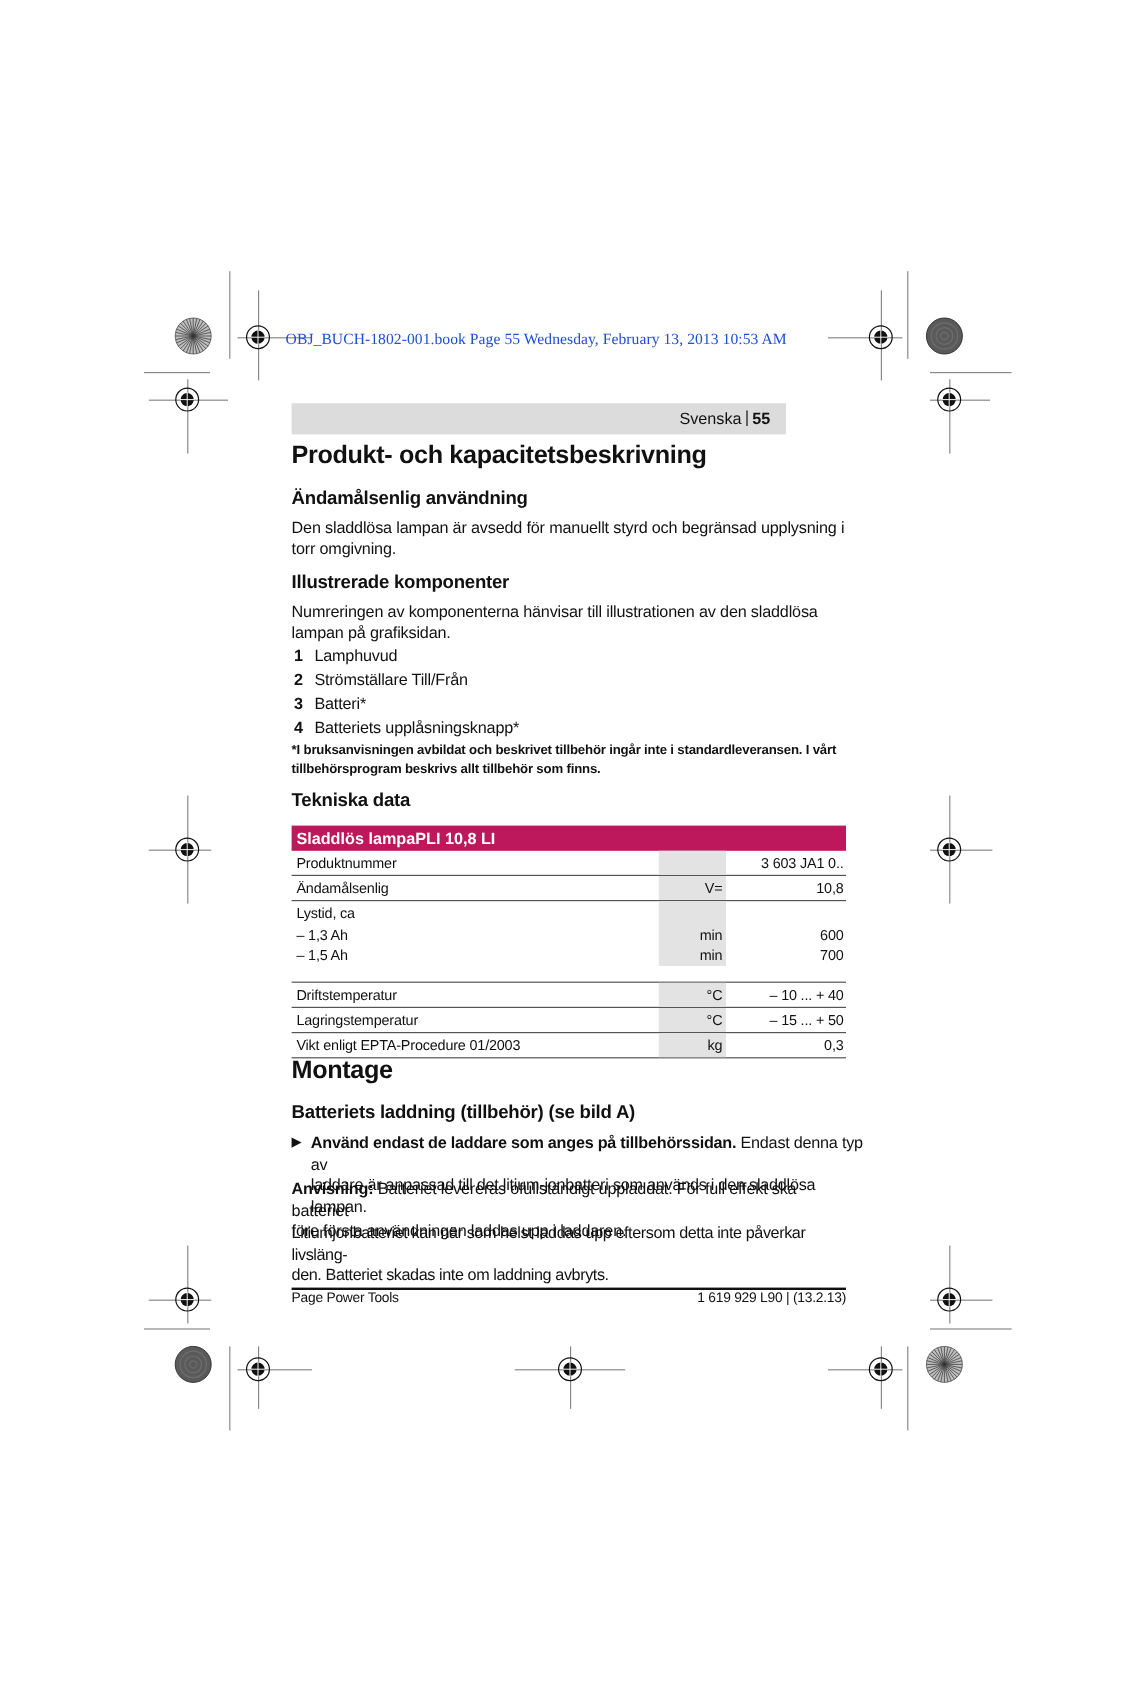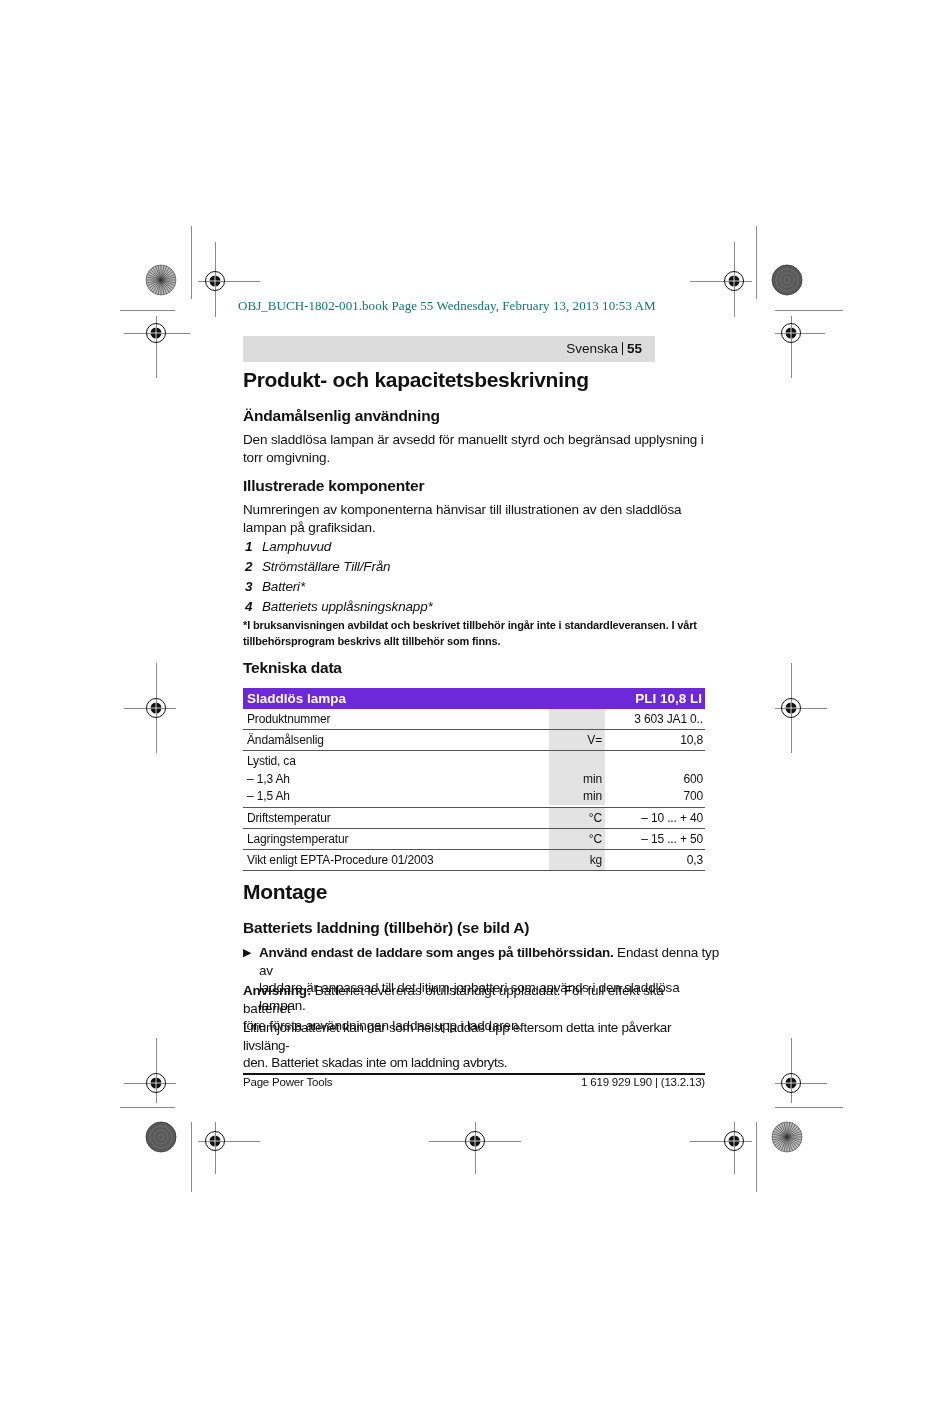--- a/index.html
+++ b/index.html
@@ -2,21 +2,21 @@
 <html><head>
   <meta charset="utf-8">
   <style>
     html, body { margin: 0; padding: 0; background: #ffffff; }
     body { width: 950px; height: 1420px; position: relative; overflow: hidden;
            font-family: "Liberation Sans", "DejaVu Sans", sans-serif; color: #111; }
     .abs { position: absolute; }
 
     
     .print-line { left: 238px; top: 275px; font-family: "Liberation Serif", "DejaVu Serif", serif;
-                  font-size: 13px; color: #0f766e; white-space: nowrap; letter-spacing: 0.05px; margin-top: 23px; }
+                  font-size: 13px; color: #1d4ed8; white-space: nowrap; letter-spacing: 0.05px; }
 
     
     .vline { position: absolute; width: 1px; background: #8a8a8a; }
     .hline { position: absolute; height: 1px; background: #8a8a8a; }
     .reg { position: absolute; width: 22px; height: 22px; margin-left: -11px; margin-top: -11px; }
     .wheel { position: absolute; width: 32px; height: 32px; margin-left: -16px; margin-top: -16px; }
 
     
     .col { left: 243px; width: 462px; }
     .langbar { left: 243px; top: 336px; width: 412px; height: 26px; background: #dcdcdc; }
@@ -27,22 +27,22 @@
     .h1 { font-size: 21px; font-weight: bold; letter-spacing: -0.3px; }
     .h2 { font-size: 15.5px; font-weight: bold; letter-spacing: -0.2px; }
     .p  { font-size: 13.5px; line-height: 17.5px; letter-spacing: -0.15px; }
     .note { font-size: 11px; font-weight: bold; line-height: 15.5px; letter-spacing: -0.15px; }
 
     .list-item { font-size: 13.5px; height: 20px; line-height: 20px; letter-spacing: -0.15px; }
     .list-num { display: inline-block; width: 17px; font-weight: bold; padding-left: 2px; }
 
     
     .tbl { left: 243px; top: 688px; width: 462px; }
-    .tbl-head { height: 21px; background: #6d28d9; color: #fff; font-weight: bold; font-size: 13.5px;
-                display: flex; justify-content: space-between; align-items: center; padding: 0 3px 0 4px; box-sizing: border-box; }
+    .tbl-head { height: 21px; background: #be185d; color: #fff; font-weight: bold; font-size: 13.5px;
+                display: flex; justify-content: flex-start; align-items: center; padding: 0 3px 0 4px; box-sizing: border-box; }
     .row { position: relative; display: flex; border-bottom: 1px solid #555; font-size: 12px; letter-spacing: -0.15px; }
     .row .c1 { width: 306px; padding-left: 4px; box-sizing: border-box; }
     .row .c2 { width: 56px; background: #e3e3e3; text-align: right; padding-right: 3px; box-sizing: border-box; }
     .row .c3 { width: 100px; text-align: right; padding-right: 2px; box-sizing: border-box; }
     .row .line { height: 20px; line-height: 20px; }
     .row.last { border-bottom: 1px solid #555; }
 
     .bullet-item { font-size: 13.5px; line-height: 17.5px; letter-spacing: -0.2px; padding-left: 16px; position: relative; }
     .bullet-arrow { position: absolute; left: 0; top: 0; font-size: 11px; }
 
@@ -200,21 +200,21 @@
 </div>
 
 <div class="abs col h1" style="top:368px;">Produkt- och kapacitetsbeskrivning</div>
 
 <div class="abs col h2" style="top:407px;">Ändamålsenlig användning</div>
 <div class="abs col p" style="top:431px;">Den sladdlösa lampan är avsedd för manuellt styrd och begränsad upplysning i torr omgivning.</div>
 
 <div class="abs col h2" style="top:477px;">Illustrerade komponenter</div>
 <div class="abs col p" style="top:501px;">Numreringen av komponenterna hänvisar till illustrationen av den sladdlösa lampan på grafiksidan.</div>
 
-<div class="abs col" style="top:537px;font-style:italic;">
+<div class="abs col" style="top:537px;">
   <div class="list-item"><span class="list-num">1</span><span>Lamphuvud</span></div>
   <div class="list-item"><span class="list-num">2</span><span>Strömställare Till/Från</span></div>
   <div class="list-item"><span class="list-num">3</span><span>Batteri*</span></div>
   <div class="list-item"><span class="list-num">4</span><span>Batteriets upplåsningsknapp*</span></div>
 </div>
 
 <div class="abs col note" style="top:618px;">*I bruksanvisningen avbildat och beskrivet tillbehör ingår inte i standardleveransen. I vårt tillbehörsprogram beskrivs allt tillbehör som finns.</div>
 
 <div class="abs col h2" style="top:659px;">Tekniska data</div>
 
@@ -227,21 +227,21 @@
   <div class="row">
     <div class="c1 line">Produktnummer</div>
     <div class="c2 line"></div>
     <div class="c3 line">3 603 JA1 0..</div>
   </div>
   <div class="row">
     <div class="c1 line">Ändamålsenlig</div>
     <div class="c2 line">V=</div>
     <div class="c3 line">10,8</div>
   </div>
-  <div class="row" style="padding-bottom:2px;">
+  <div class="row" style="padding-bottom:13px;">
     <div class="c1">
       <div class="line">Lystid, ca</div>
       <div style="height:17px;line-height:17px;">–  1,3 Ah</div>
       <div style="height:17px;line-height:17px;">–  1,5 Ah</div>
     </div>
     <div class="c2">
       <div class="line"></div>
       <div style="height:17px;line-height:17px;">min</div>
       <div style="height:17px;line-height:17px;">min</div>
     </div>

